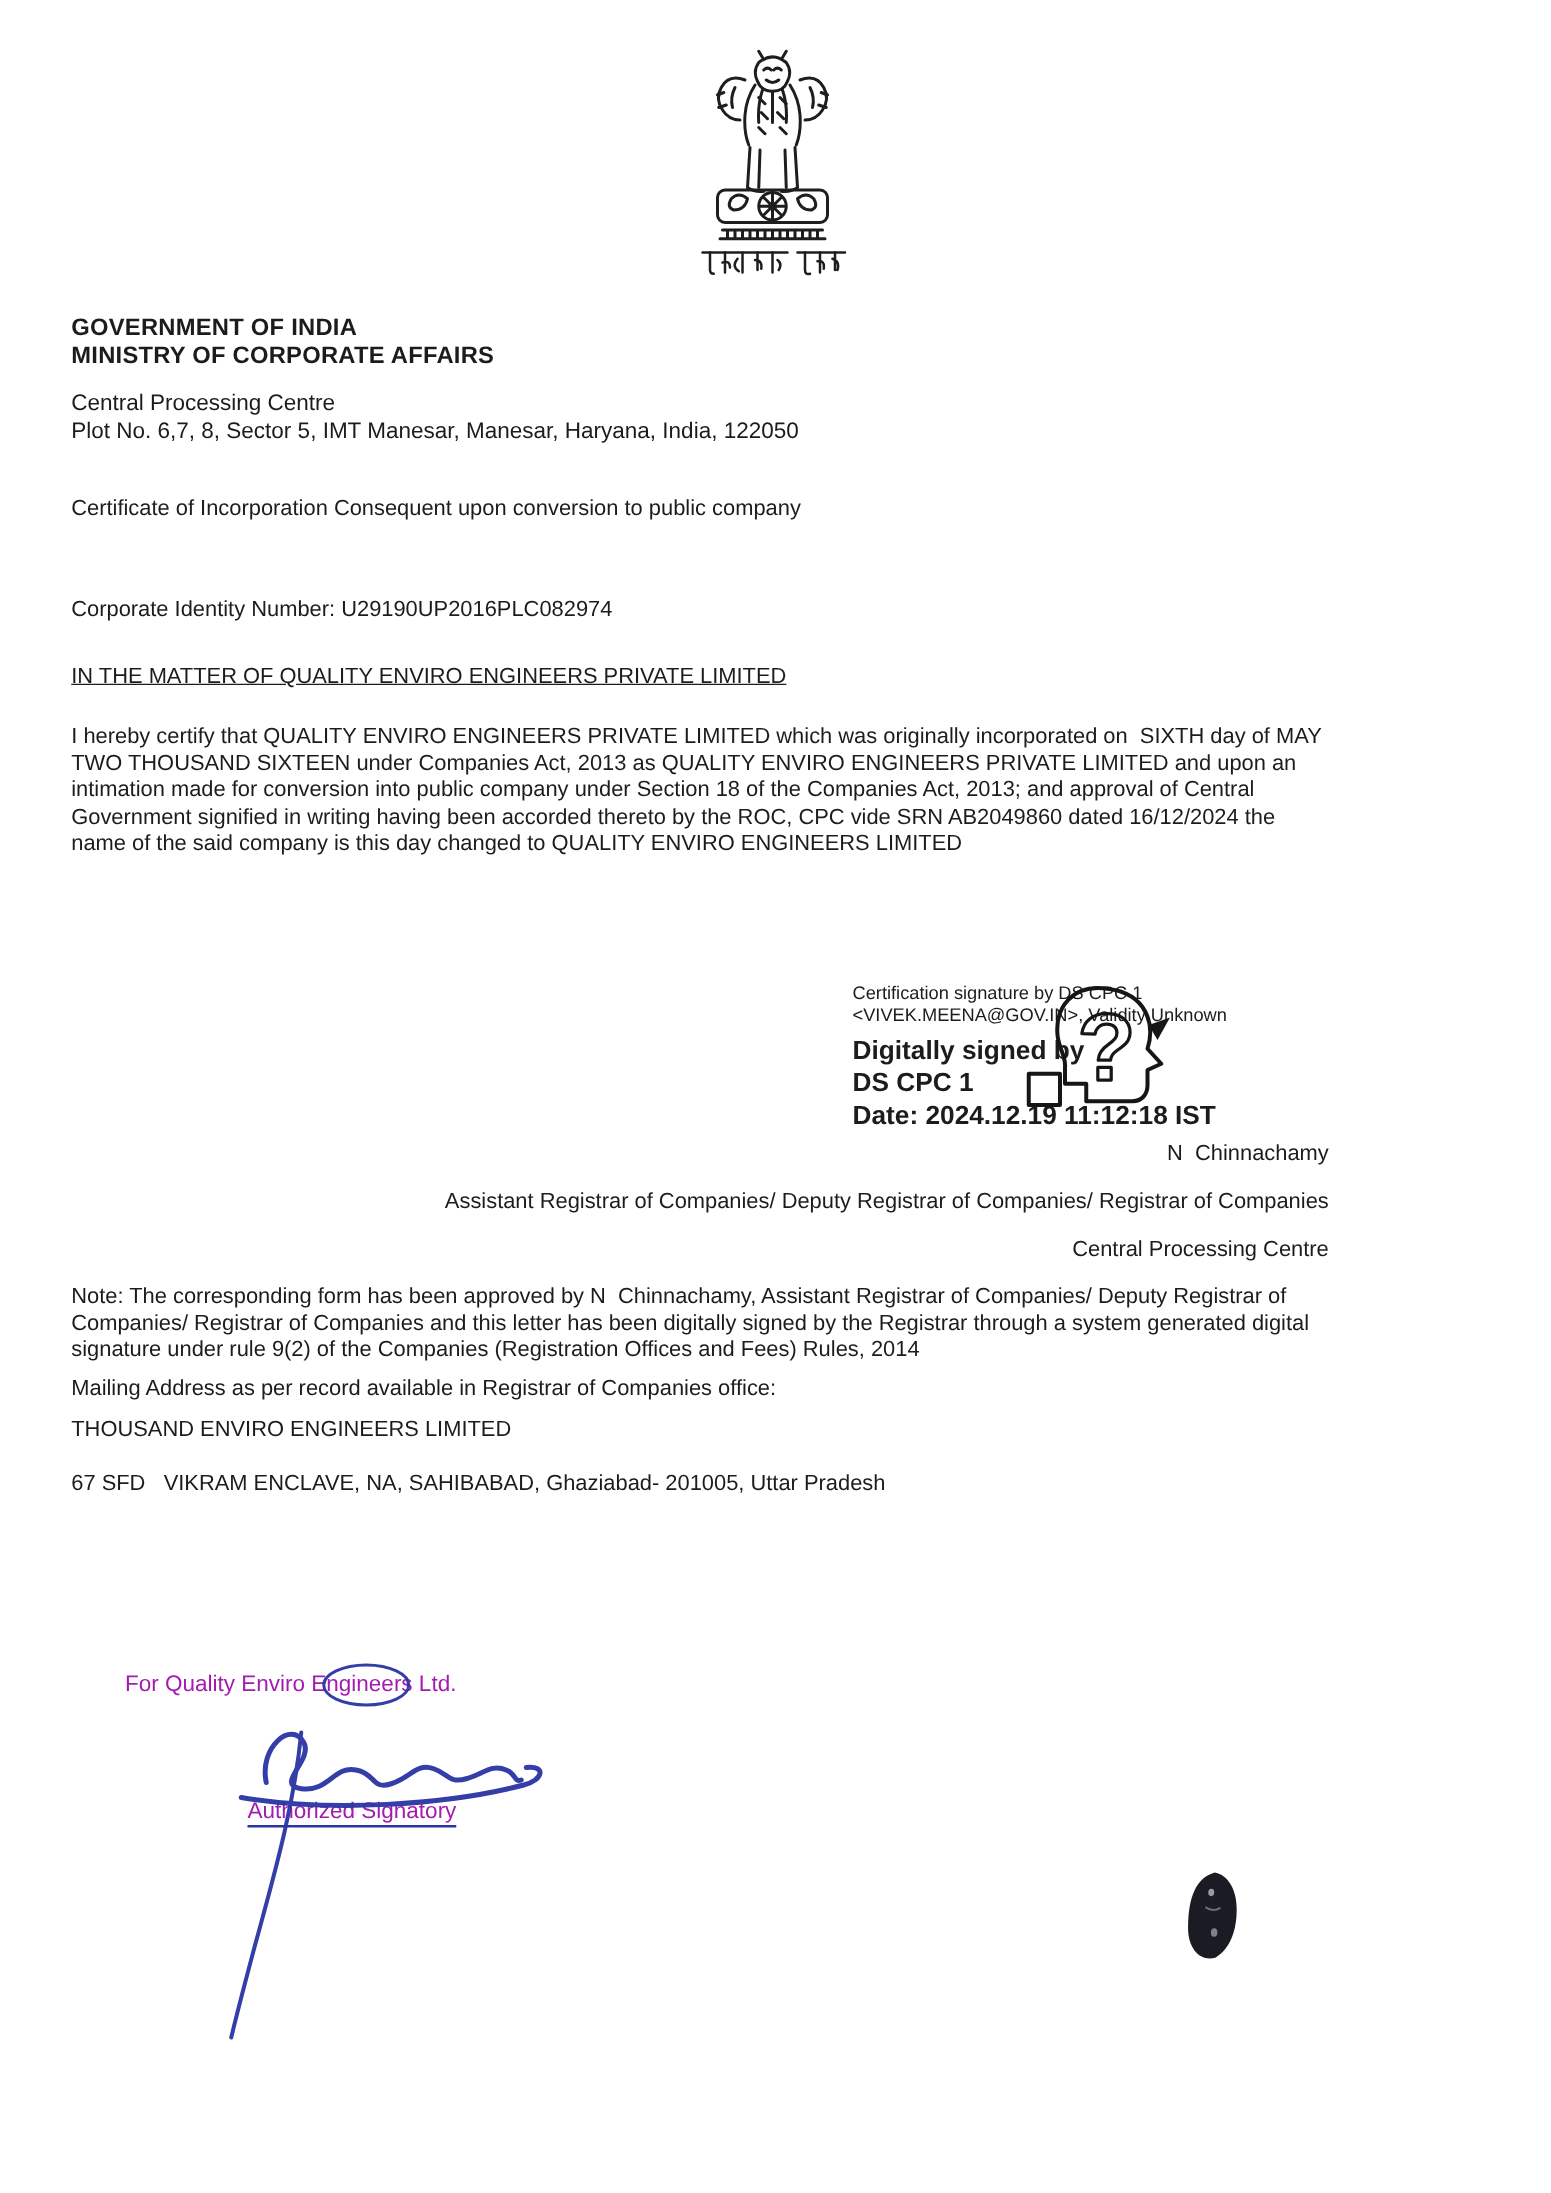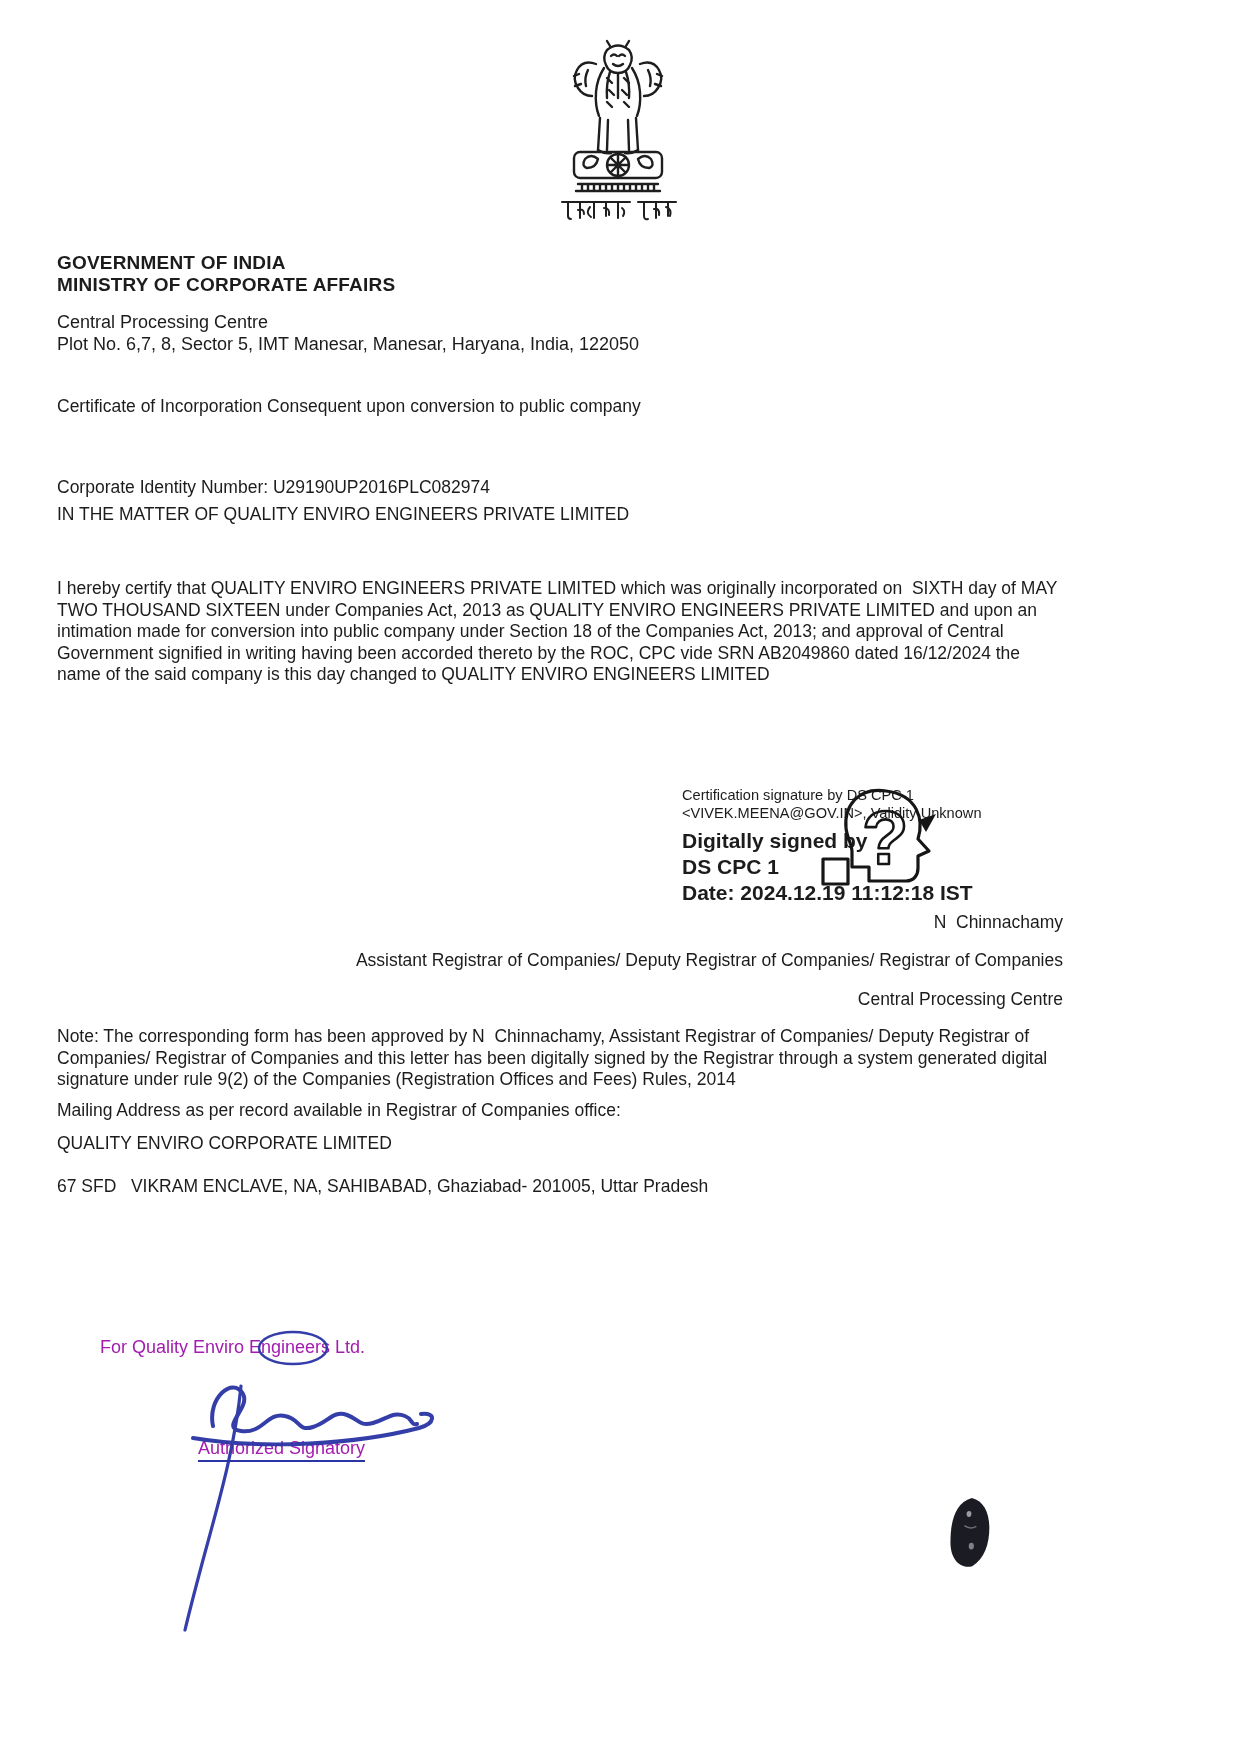--- a/index.html
+++ b/index.html
@@ -78,21 +78,21 @@
 
   <div class="abs center-col hdr-bold" style="top:252px;">GOVERNMENT OF INDIA</div>
   <div class="abs center-col hdr-bold" style="top:274px;">MINISTRY OF CORPORATE AFFAIRS</div>
   <div class="abs center-col hdr-sub" style="top:312px;">Central Processing Centre</div>
   <div class="abs center-col hdr-sub" style="top:334px;">Plot No. 6,7, 8, Sector 5, IMT Manesar, Manesar, Haryana, India, 122050</div>
 
   <div class="abs body-text bold" style="left:57px;top:396px;width:1008px;">Certificate of Incorporation Consequent upon conversion to public company</div>
 
   <div class="abs body-text" style="left:57px;top:477px;width:1008px;">Corporate Identity Number: U29190UP2016PLC082974</div>
 
-  <div class="abs body-text" style="left:57px;top:504px;width:1008px;">IN THE MATTER OF QUALITY ENVIRO ENGINEERS PRIVATE LIMITED</div>
+  <div class="abs body-text" style="left:57px;top:530px;width:1008px;text-decoration:underline;">IN THE MATTER OF QUALITY ENVIRO ENGINEERS PRIVATE LIMITED</div>
 
   <div class="abs body-text para" style="left:57px;top:578px;">I hereby certify that QUALITY ENVIRO ENGINEERS PRIVATE LIMITED which was originally incorporated on  SIXTH day of MAY  TWO THOUSAND SIXTEEN under Companies Act, 2013 as QUALITY ENVIRO ENGINEERS PRIVATE LIMITED and upon an intimation made for conversion into public company under Section 18 of the Companies Act, 2013; and approval of Central Government signified in writing having been accorded thereto by the ROC, CPC vide SRN AB2049860 dated 16/12/2024 the name of the said company is this day changed to QUALITY ENVIRO ENGINEERS LIMITED</div>
 
 
   <div class="abs" style="left:682px;top:770px;width:360px;margin-top:16px;">
     <div class="smalltext">Certification signature by DS CPC 1</div>
     <div class="smalltext">&lt;VIVEK.MEENA@GOV.IN&gt;, Validity Unknown</div>
     <div class="digsig" style="margin-top:6px;">Digitally signed by</div>
     <div class="digsig">DS CPC 1</div>
     <div class="digsig">Date: 2024.12.19 11:12:18 IST</div>
@@ -109,21 +109,21 @@
     </svg>
   </div>
 
   <div class="abs right-col body-text" style="top:912px;">N  Chinnachamy</div>
   <div class="abs right-col body-text" style="top:950px;">Assistant Registrar of Companies/ Deputy Registrar of Companies/ Registrar of Companies</div>
   <div class="abs right-col body-text" style="top:989px;">Central Processing Centre</div>
 
   <div class="abs body-text para" style="left:57px;top:1026px;">Note: The corresponding form has been approved by N  Chinnachamy, Assistant Registrar of Companies/ Deputy Registrar of Companies/ Registrar of Companies and this letter has been digitally signed by the Registrar through a system generated digital signature under rule 9(2) of the Companies (Registration Offices and Fees) Rules, 2014</div>
 
   <div class="abs body-text para" style="left:57px;top:1100px;">Mailing Address as per record available in Registrar of Companies office:</div>
-  <div class="abs body-text para" style="left:57px;top:1133px;">QUALITY ENVIRO CORPORATE LIMITED</div>
+  <div class="abs body-text para" style="left:57px;top:1133px;">THOUSAND ENVIRO ENGINEERS LIMITED</div>
   <div class="abs body-text para" style="left:57px;top:1176px;">67 SFD   VIKRAM ENCLAVE, NA, SAHIBABAD, Ghaziabad- 201005, Uttar Pradesh</div>
 
   <div class="abs blue for-line" style="left:100px;top:1337px;z-index:2;">For Quality Enviro Engineers Ltd.</div>
 
   <div class="abs" style="left:95px;top:1328px;z-index:4;pointer-events:none;">
     <svg width="420" height="330" viewBox="0 0 420 330">
       <g stroke="#2a34a4" fill="none" stroke-linecap="round" stroke-linejoin="round" opacity="0.95">
         <ellipse cx="198" cy="20" rx="34" ry="16" stroke-width="2.4"></ellipse>
         <path stroke-width="4" d="M118,98 C112,70 138,48 148,66 C156,80 124,100 146,103 C168,106 172,84 190,88 C206,91 202,104 218,99 C234,94 238,82 252,87 C264,91 264,99 278,95 C292,91 298,83 310,88 C318,91 316,98 322,96"></path>
         <path stroke-width="4" d="M98,110 C170,122 262,116 324,100 C340,96 342,84 326,86"></path>

